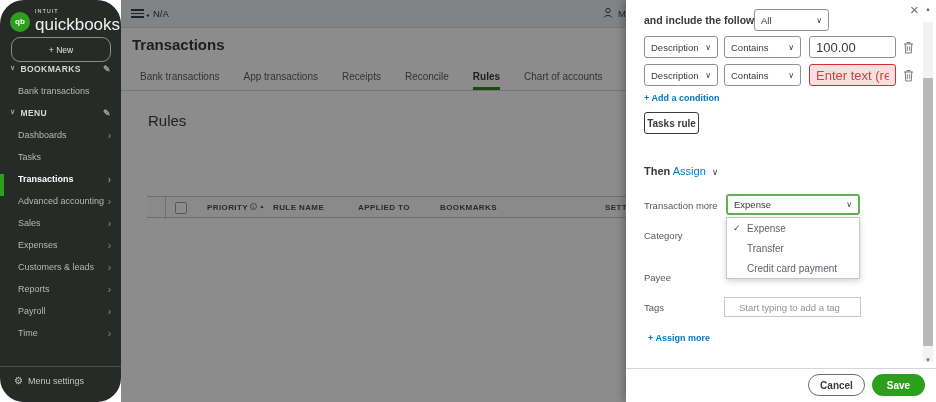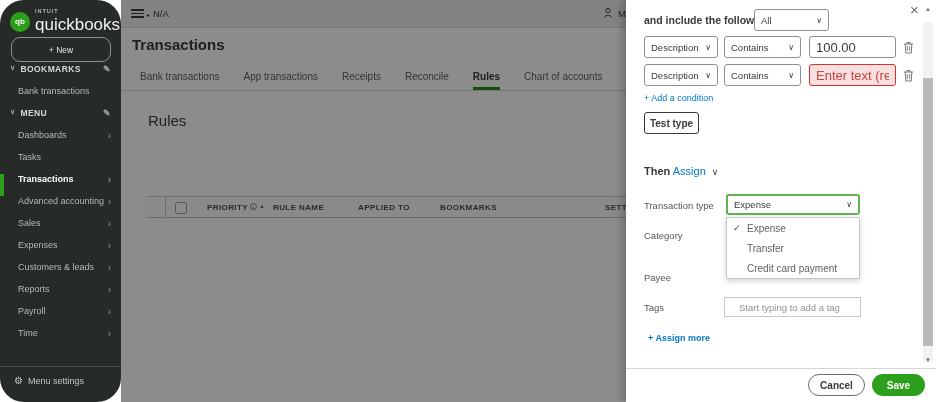--- a/index.html
+++ b/index.html
@@ -61,21 +61,21 @@
   .cond-field-0 { left:18px; top:36px; width:74px; }
   .cond-op-0 { left:98px; top:36px; width:77px; }
   .cond-val { position:absolute; left:183px; top:36px; width:87px; height:22px; border:1px solid #8d9096; border-radius:3px; font-size:13px; color:#393a3d; padding:0 6px; font-family:"Liberation Sans", sans-serif; }
   .cond-field-1 { left:18px; top:64px; width:74px; }
   .cond-op-1 { left:98px; top:64px; width:77px; }
   .cond-val-err { top:64px; border:1px solid #d3302f; background:#f9e0e0; color:#c9433f; }
   .cond-val-err::placeholder { color:#c9433f; opacity:1; }
   .trash { position:absolute; left:277px; width:11px; height:13px; cursor:pointer; }
   .trash-0 { top:41px; } .trash-1 { top:69px; }
   .link { color:#0077c5; font-size:9.5px; cursor:pointer; }
-  .add-condition { position:absolute; left:18px; top:93px; font-weight:normal; font-size:9px; }
+  .add-condition { position:absolute; left:18px; top:93px; font-weight:bold; font-size:9px; }
   .test-rule { position:absolute; left:18px; top:112px; width:55px; height:22px; background:#fff; border:1px solid #393a3d; border-radius:3px; font-size:10px; font-weight:bold; color:#393a3d; cursor:pointer; font-family:"Liberation Sans", sans-serif; }
   .then-row { position:absolute; left:18px; top:165px; font-size:11px; }
   .then-word { color:#393a3d; font-weight:bold; }
   .assign-word { color:#0077c5; }
   .then-chev { font-size:9px; color:#393a3d; margin-left:3px; }
   .fld-label { position:absolute; left:18px; font-size:9.5px; color:#56575b; }
   .lbl-txntype { top:200px; } .lbl-category { top:230px; } .lbl-payee { top:272px; } .lbl-tags { top:302px; }
   .sel-txntype { left:100px; top:194px; width:134px; height:21px; border:2px solid #62b152; border-radius:3px; }
   .dropdown-menu { position:absolute; left:100px; top:217px; width:134px; background:#fff; border:1px solid #c4c7cc; box-shadow:0 2px 6px rgba(0,0,0,0.18); z-index:3; }
   .dd-item { position:relative; height:20px; display:flex; align-items:center; padding-left:20px; font-size:10px; color:#5f6166; cursor:pointer; }
@@ -243,29 +243,29 @@
     <div class="sel cond-op-1">
       <span>Contains</span>
       <span class="chev">∨</span>
     </div>
     <input class="cond-val cond-val-err" placeholder="Enter text (required)" style="">
     <svg class="trash trash-1" viewBox="0 0 11 13">
       <path d="M1 3h9M4 3V1.5h3V3M2.2 3l.5 9h5.6l.5-9M4.3 5.2v4.6M6.7 5.2v4.6" stroke="#6b6c72" fill="none" stroke-width="0.9"></path>
     </svg>
 
     <span class="link add-condition">+ Add a condition</span>
-    <button class="test-rule">Test type</button>
+    <button class="test-rule">Tasks rule</button>
 
     <div class="then-row">
       <span class="then-word">Then</span>
       <span class="assign-word">Assign</span>
       <span class="then-chev">∨</span>
     </div>
 
-    <span class="fld-label lbl-txntype">Transaction type</span>
+    <span class="fld-label lbl-txntype">Transaction more</span>
     <div class="sel sel-txntype">
       <span>Expense</span>
       <span class="chev">∨</span>
     </div>
 
     <span class="fld-label lbl-category">Category</span>
     <span class="fld-label lbl-payee">Payee</span>
     <span class="fld-label lbl-tags">Tags</span>
     <input class="tags-input" placeholder="Start typing to add a tag" style="">
 

